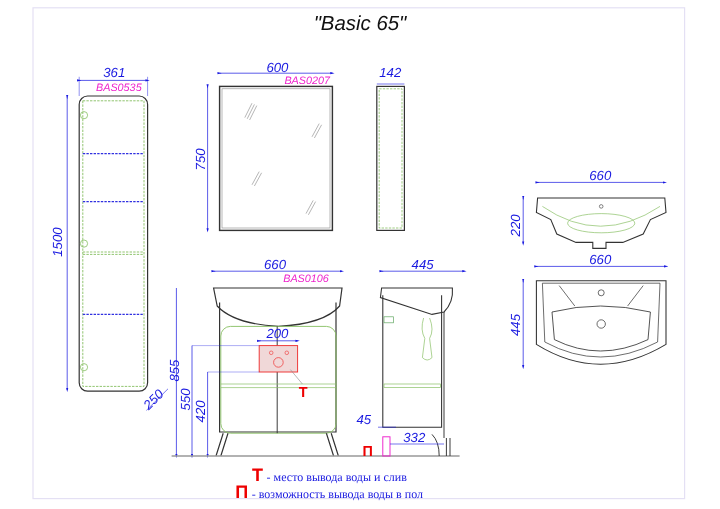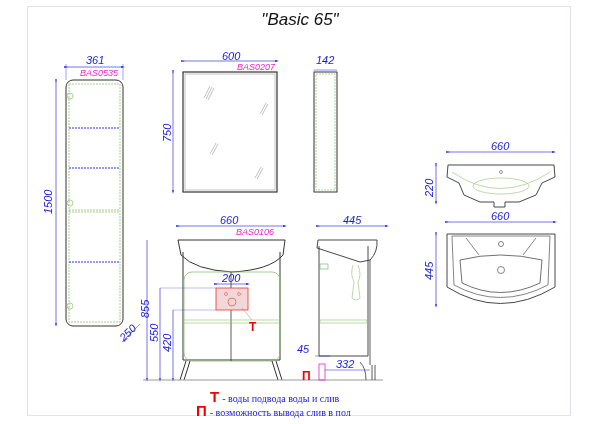--- a/index.html
+++ b/index.html
@@ -151,17 +151,17 @@
     <circle cx="501" cy="244" r="2.5" fill="none" stroke="#333" stroke-width="0.6"></circle>
     <circle cx="501" cy="270" r="3.5" fill="none" stroke="#333" stroke-width="0.6"></circle>
     <line x1="447" y1="222" x2="555" y2="222" stroke="#1a1ae0" stroke-width="0.6" marker-start="url(#arr)" marker-end="url(#arr)"></line>
     <text class="dim" x="491" y="220">660</text>
     <line x1="436" y1="234" x2="436" y2="306" stroke="#1a1ae0" stroke-width="0.6" marker-start="url(#arr)" marker-end="url(#arr)"></line>
     <text class="dim" transform="translate(433,280) rotate(-90)">445</text>
   </g>
 </svg>
 
 <div class="legend legend1">
-  <span class="mark">Т</span><span>- воды подвода воды и слив</span>
+  <span class="mark">Т</span><span>- место вывода воды и слив</span>
 </div>
 <div class="legend legend2">
-  <span class="mark">П</span><span>- возможность вывода слив в пол</span>
+  <span class="mark">П</span><span>- возможность вывода воды в пол</span>
 </div>
 
 </body></html>

